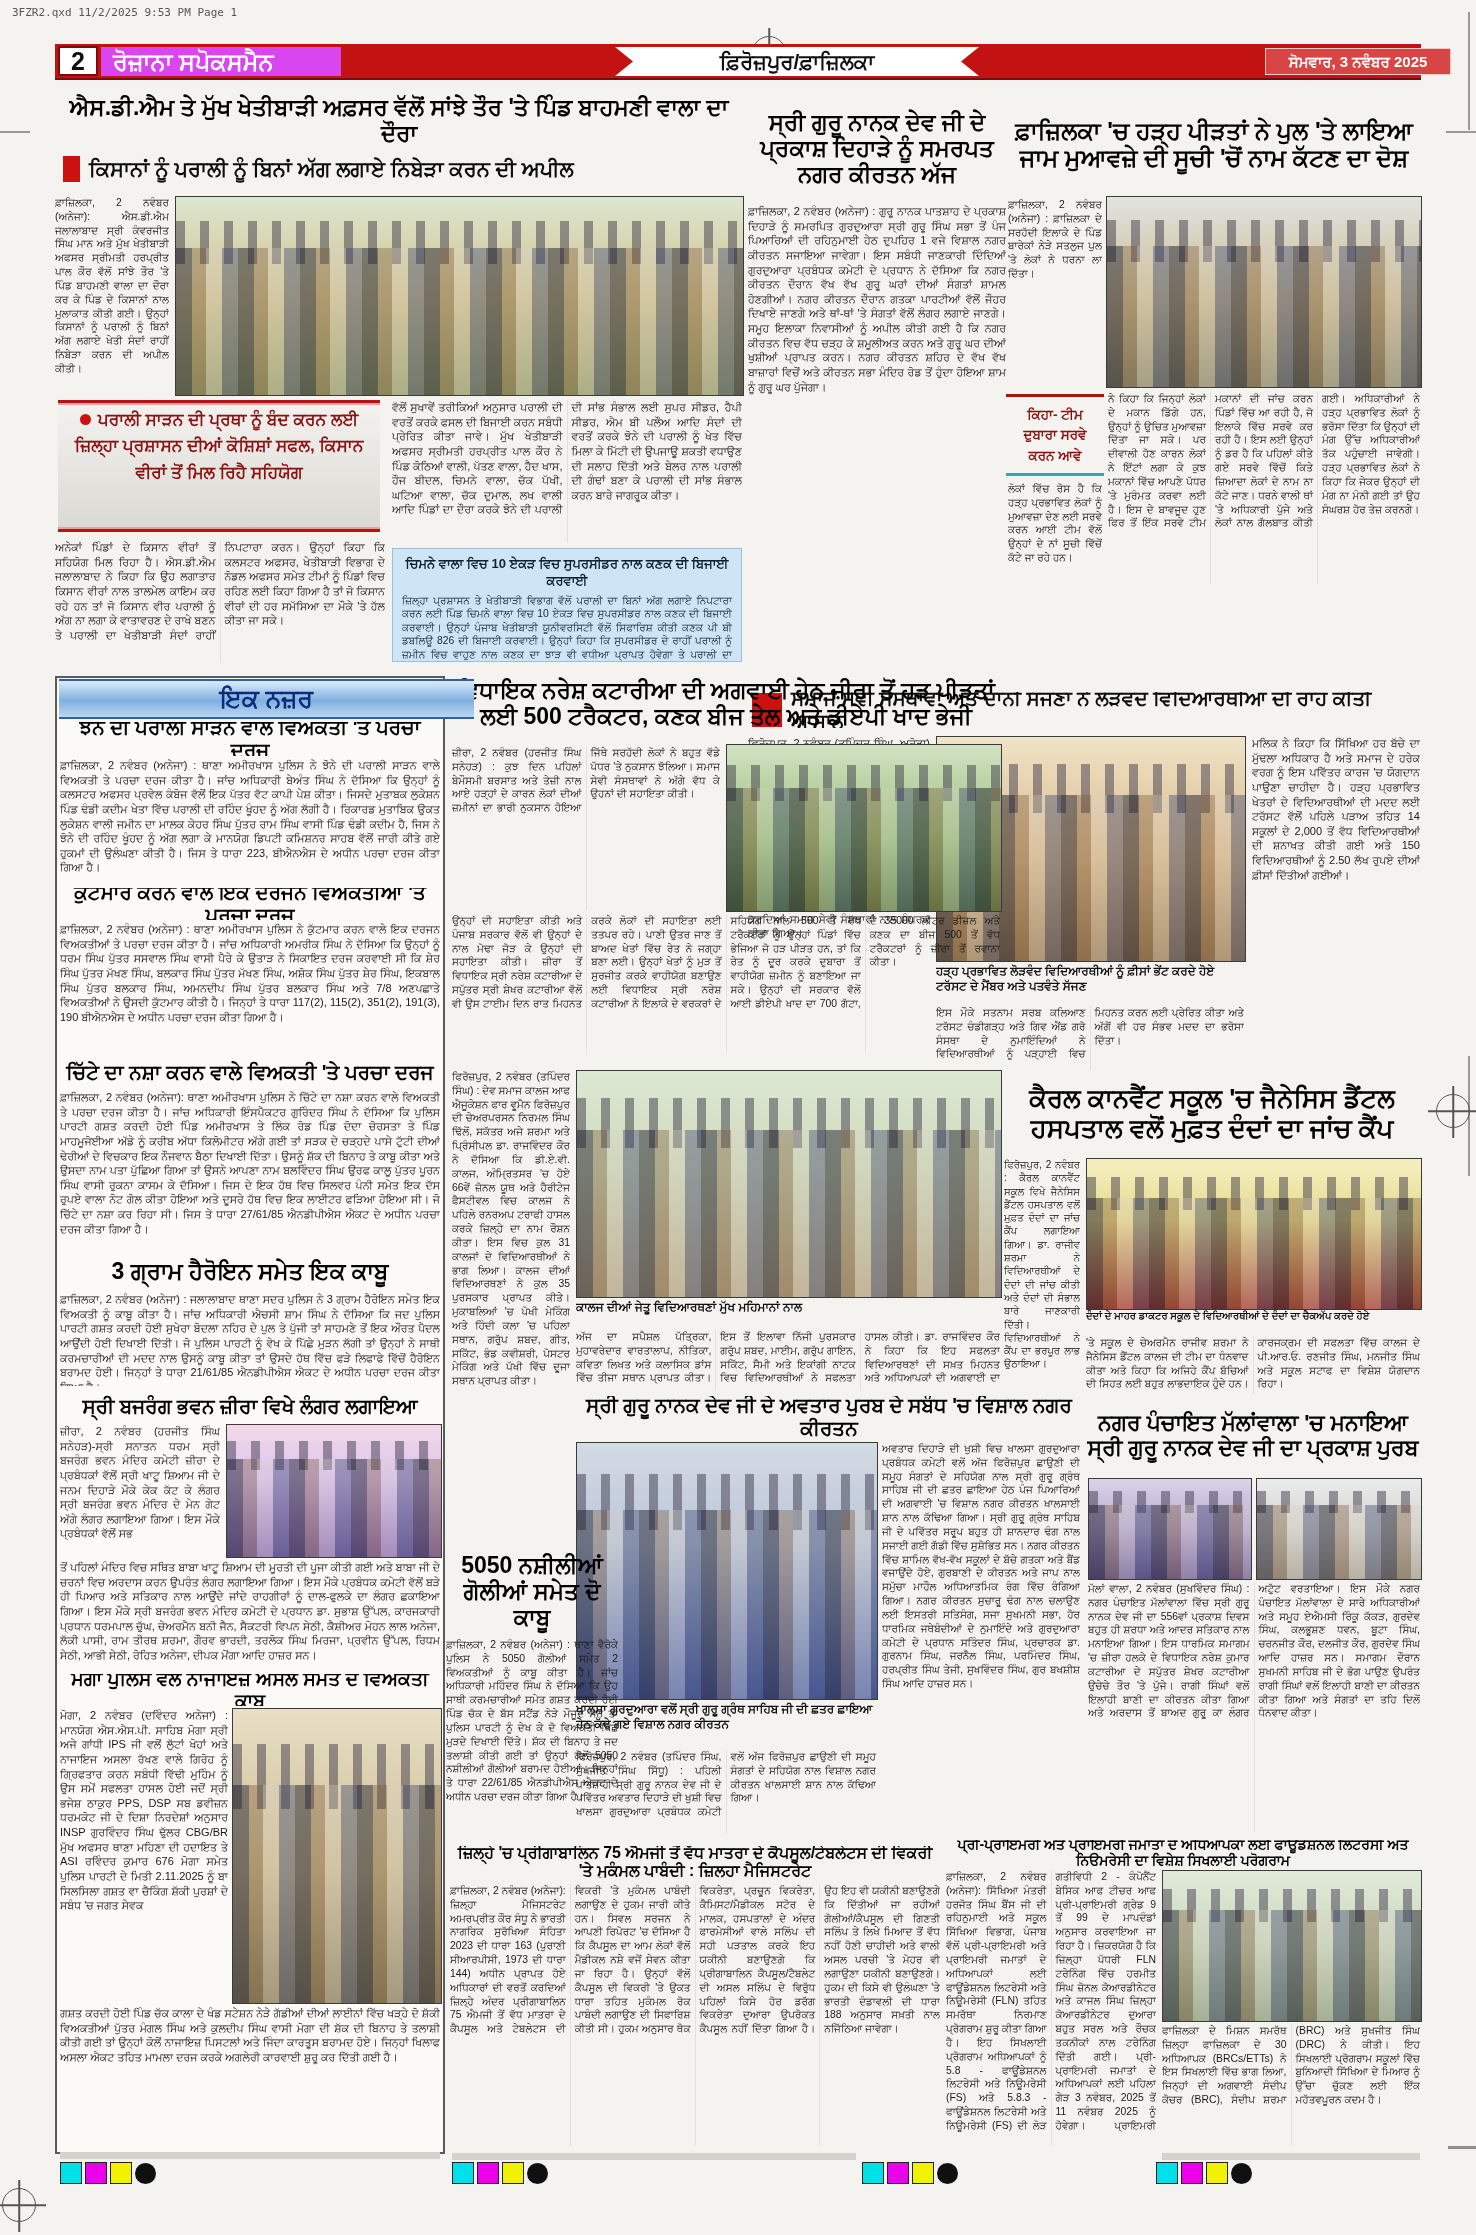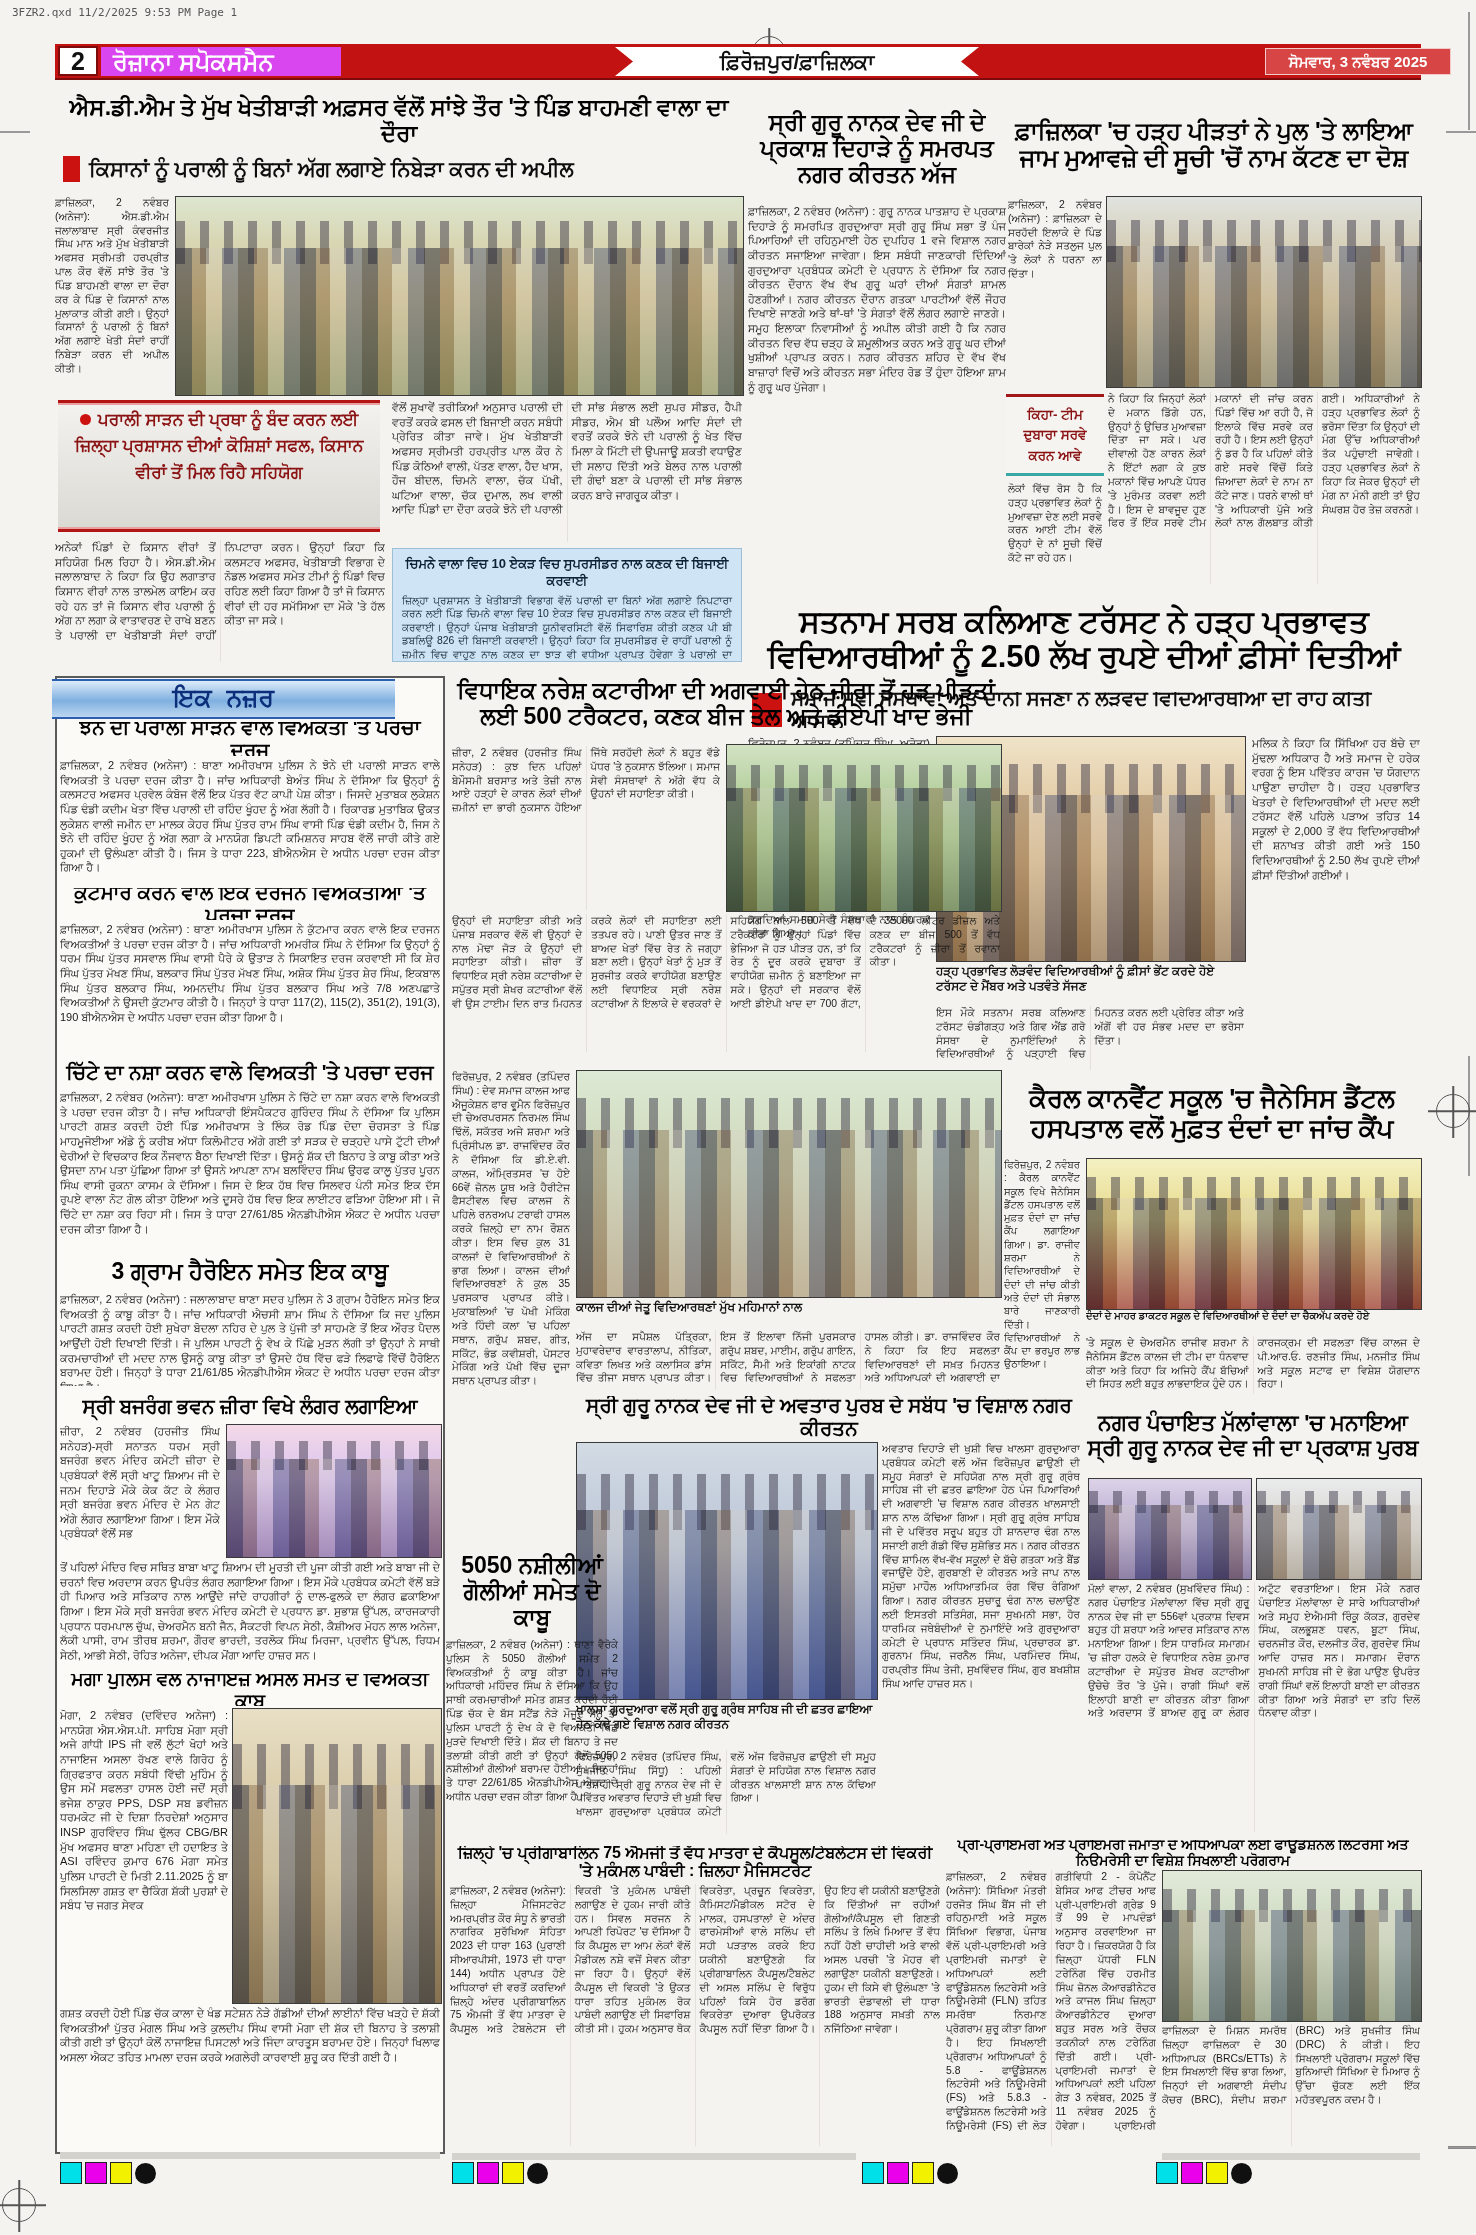--- a/index.html
+++ b/index.html
@@ -101,21 +101,20 @@
   <div class="abs hl" style="left:748px;top:98px;width:258px;height:100px;font-size:23px;">ਸ੍ਰੀ ਗੁਰੂ ਨਾਨਕ ਦੇਵ ਜੀ ਦੇ ਪ੍ਰਕਾਸ਼ ਦਿਹਾੜੇ ਨੂੰ ਸਮਰਪਤ ਨਗਰ ਕੀਰਤਨ ਅੱਜ</div>
   <div class="abs body-txt" style="left:748px;top:204px;width:258px;height:458px;">ਫ਼ਾਜ਼ਿਲਕਾ, 2 ਨਵੰਬਰ (ਅਨੇਜਾ) : ਗੁਰੂ ਨਾਨਕ ਪਾਤਸ਼ਾਹ ਦੇ ਪ੍ਰਕਾਸ਼ ਦਿਹਾੜੇ ਨੂੰ ਸਮਰਪਿਤ ਗੁਰਦੁਆਰਾ ਸ੍ਰੀ ਗੁਰੂ ਸਿੰਘ ਸਭਾ ਤੋਂ ਪੰਜ ਪਿਆਰਿਆਂ ਦੀ ਰਹਿਨੁਮਾਈ ਹੇਠ ਦੁਪਹਿਰ 1 ਵਜੇ ਵਿਸ਼ਾਲ ਨਗਰ ਕੀਰਤਨ ਸਜਾਇਆ ਜਾਵੇਗਾ। ਇਸ ਸਬੰਧੀ ਜਾਣਕਾਰੀ ਦਿੰਦਿਆਂ ਗੁਰਦੁਆਰਾ ਪ੍ਰਬੰਧਕ ਕਮੇਟੀ ਦੇ ਪ੍ਰਧਾਨ ਨੇ ਦੱਸਿਆ ਕਿ ਨਗਰ ਕੀਰਤਨ ਦੌਰਾਨ ਵੱਖ ਵੱਖ ਗੁਰੂ ਘਰਾਂ ਦੀਆਂ ਸੰਗਤਾਂ ਸ਼ਾਮਲ ਹੋਣਗੀਆਂ। ਨਗਰ ਕੀਰਤਨ ਦੌਰਾਨ ਗਤਕਾ ਪਾਰਟੀਆਂ ਵੱਲੋਂ ਜੌਹਰ ਦਿਖਾਏ ਜਾਣਗੇ ਅਤੇ ਥਾਂ-ਥਾਂ 'ਤੇ ਸੰਗਤਾਂ ਵੱਲੋਂ ਲੰਗਰ ਲਗਾਏ ਜਾਣਗੇ। ਸਮੂਹ ਇਲਾਕਾ ਨਿਵਾਸੀਆਂ ਨੂੰ ਅਪੀਲ ਕੀਤੀ ਗਈ ਹੈ ਕਿ ਨਗਰ ਕੀਰਤਨ ਵਿਚ ਵੱਧ ਚੜ੍ਹ ਕੇ ਸ਼ਮੂਲੀਅਤ ਕਰਨ ਅਤੇ ਗੁਰੂ ਘਰ ਦੀਆਂ ਖੁਸ਼ੀਆਂ ਪ੍ਰਾਪਤ ਕਰਨ। ਨਗਰ ਕੀਰਤਨ ਸ਼ਹਿਰ ਦੇ ਵੱਖ ਵੱਖ ਬਾਜ਼ਾਰਾਂ ਵਿਚੋਂ ਅਤੇ ਕੀਰਤਨ ਸਭਾ ਮੰਦਿਰ ਰੋਡ ਤੋਂ ਹੁੰਦਾ ਹੋਇਆ ਸ਼ਾਮ ਨੂੰ ਗੁਰੂ ਘਰ ਪੁੱਜੇਗਾ।</div>
 
   <div class="abs hl" style="left:1008px;top:96px;width:412px;height:96px;font-size:24px;">ਫ਼ਾਜ਼ਿਲਕਾ 'ਚ ਹੜ੍ਹ ਪੀੜਤਾਂ ਨੇ ਪੁਲ 'ਤੇ ਲਾਇਆ ਜਾਮ ਮੁਆਵਜ਼ੇ ਦੀ ਸੂਚੀ 'ਚੋਂ ਨਾਮ ਕੱਟਣ ਦਾ ਦੋਸ਼</div>
   <div class="abs body-txt small" style="left:1008px;top:198px;width:94px;height:188px;">ਫ਼ਾਜ਼ਿਲਕਾ, 2 ਨਵੰਬਰ (ਅਨੇਜਾ) : ਫ਼ਾਜ਼ਿਲਕਾ ਦੇ ਸਰਹੱਦੀ ਇਲਾਕੇ ਦੇ ਪਿੰਡ ਬਾਰੇਕਾਂ ਨੇੜੇ ਸਤਲੁਜ ਪੁਲ 'ਤੇ ਲੋਕਾਂ ਨੇ ਧਰਨਾ ਲਾ ਦਿੱਤਾ।</div>
   <div class="photo ph-bridge" style="left:1106px;top:196px;width:314px;height:190px;"></div>
   <div class="abs kiha" style="left:1006px;top:394px;width:98px;height:82px;">ਕਿਹਾ- ਟੀਮ ਦੁਬਾਰਾ ਸਰਵੇ ਕਰਨ ਆਵੇ</div>
   <div class="abs body-txt small" style="left:1008px;top:482px;width:94px;height:102px;">ਲੋਕਾਂ ਵਿੱਚ ਰੋਸ ਹੈ ਕਿ ਹੜ੍ਹ ਪ੍ਰਭਾਵਿਤ ਲੋਕਾਂ ਨੂੰ ਮੁਆਵਜ਼ਾ ਦੇਣ ਲਈ ਸਰਵੇ ਕਰਨ ਆਈ ਟੀਮ ਵੱਲੋਂ ਉਨ੍ਹਾਂ ਦੇ ਨਾਂ ਸੂਚੀ ਵਿੱਚੋਂ ਕੱਟੇ ਜਾ ਰਹੇ ਹਨ।</div>
   <div class="abs body-txt small cols3" style="left:1108px;top:392px;width:312px;height:192px;">ਨੇ ਕਿਹਾ ਕਿ ਜਿਨ੍ਹਾਂ ਲੋਕਾਂ ਦੇ ਮਕਾਨ ਡਿੱਗੇ ਹਨ, ਉਨ੍ਹਾਂ ਨੂੰ ਉਚਿਤ ਮੁਆਵਜ਼ਾ ਦਿੱਤਾ ਜਾ ਸਕੇ। ਪਰ ਦੀਵਾਲੀ ਹੋਣ ਕਾਰਨ ਲੋਕਾਂ ਨੇ ਇੱਟਾਂ ਲਗਾ ਕੇ ਕੁਝ ਮਕਾਨਾਂ ਵਿੱਚ ਆਪਣੇ ਪੱਧਰ 'ਤੇ ਮੁਰੰਮਤ ਕਰਵਾ ਲਈ ਹੈ। ਇਸ ਦੇ ਬਾਵਜੂਦ ਹੁਣ ਫਿਰ ਤੋਂ ਇੱਕ ਸਰਵੇ ਟੀਮ ਮਕਾਨਾਂ ਦੀ ਜਾਂਚ ਕਰਨ ਪਿੰਡਾਂ ਵਿੱਚ ਆ ਰਹੀ ਹੈ, ਜੋ ਇਲਾਕੇ ਵਿੱਚ ਸਰਵੇ ਕਰ ਰਹੀ ਹੈ। ਇਸ ਲਈ ਉਨ੍ਹਾਂ ਨੂੰ ਡਰ ਹੈ ਕਿ ਪਹਿਲਾਂ ਕੀਤੇ ਗਏ ਸਰਵੇ ਵਿੱਚੋਂ ਕਿਤੇ ਜ਼ਿਆਦਾ ਲੋਕਾਂ ਦੇ ਨਾਮ ਨਾ ਕੱਟੇ ਜਾਣ। ਧਰਨੇ ਵਾਲੀ ਥਾਂ 'ਤੇ ਅਧਿਕਾਰੀ ਪੁੱਜੇ ਅਤੇ ਲੋਕਾਂ ਨਾਲ ਗੱਲਬਾਤ ਕੀਤੀ ਗਈ। ਅਧਿਕਾਰੀਆਂ ਨੇ ਹੜ੍ਹ ਪ੍ਰਭਾਵਿਤ ਲੋਕਾਂ ਨੂੰ ਭਰੋਸਾ ਦਿੱਤਾ ਕਿ ਉਨ੍ਹਾਂ ਦੀ ਮੰਗ ਉੱਚ ਅਧਿਕਾਰੀਆਂ ਤੱਕ ਪਹੁੰਚਾਈ ਜਾਵੇਗੀ। ਹੜ੍ਹ ਪ੍ਰਭਾਵਿਤ ਲੋਕਾਂ ਨੇ ਕਿਹਾ ਕਿ ਜੇਕਰ ਉਨ੍ਹਾਂ ਦੀ ਮੰਗ ਨਾ ਮੰਨੀ ਗਈ ਤਾਂ ਉਹ ਸੰਘਰਸ਼ ਹੋਰ ਤੇਜ਼ ਕਰਨਗੇ।</div>
 
-  <div class="abs hl" style="left:748px;top:590px;width:672px;height:98px;font-size:31px;">ਸਤਨਾਮ ਸਰਬ ਕਲਿਆਣ ਟਰੱਸਟ ਨੇ ਹੜ੍ਹ ਪ੍ਰਭਾਵਤ ਵਿਦਿਆਰਥੀਆਂ ਨੂੰ 2.50 ਲੱਖ ਰੁਪਏ ਦੀਆਂ ਫ਼ੀਸਾਂ ਦਿਤੀਆਂ</div>
   <div class="abs sub" style="left:752px;top:692px;width:666px;height:36px;font-size:20px;">
     <span class="redblock" style="width:30px;height:34px;"></span>
     <span>ਸਮਾਜ ਸੇਵੀ ਸੰਸਥਾਵਾਂ ਅਤੇ ਦਾਨੀ ਸੱਜਣਾਂ ਨੇ ਲੋੜਵੰਦ ਵਿਦਿਆਰਥੀਆਂ ਦੀ ਰਾਹ ਕੀਤੀ ਆਸਾਨ</span>
   </div>
   <div class="abs body-txt" style="left:748px;top:736px;width:182px;height:336px;">ਫਿਰੋਜ਼ਪੁਰ, 2 ਨਵੰਬਰ (ਤਪਿੰਦਰ ਸਿੰਘ, ਅਰੋੜਾ) : ਫਿਰੋਜ਼ਪੁਰ ਦੇ ਸਰਹੱਦੀ ਖੇਤਰ 'ਚ ਆਏ ਭਿਆਨਕ ਹੜ੍ਹਾਂ ਨੇ ਜਿੱਥੇ ਲੋਕਾਂ ਦੇ ਜਾਨ-ਮਾਲ ਦਾ ਵੱਡਾ ਨੁਕਸਾਨ ਕੀਤਾ ਹੈ, ਉੱਥੇ ਬੱਚਿਆਂ ਦੀ ਪੜ੍ਹਾਈ ਵੀ ਬੁਰੀ ਤਰ੍ਹਾਂ ਪ੍ਰਭਾਵਿਤ ਹੋਈ ਹੈ। ਕਈ ਪਰਿਵਾਰ ਬੇਰੁਜ਼ਗਾਰ ਅਤੇ ਬੇਘਰ ਹੋ ਜਾਣ ਕਾਰਨ ਆਪਣੇ ਬੱਚਿਆਂ ਦੀ ਸਕੂਲੀ ਫੀਸ ਭਰਨ 'ਚ ਅਸਮਰੱਥ ਸਨ। ਵਿਦਿਆਰਥੀਆਂ ਦੇ ਪਰਿਵਾਰਾਂ ਦੀ ਆਰਥਿਕ ਸਥਿਤੀ ਨੂੰ ਦੇਖਦਿਆਂ ਸਤਿੰਦਰ ਸਿੰਘ ਉੱਪ ਜ਼ਿਲ੍ਹਾ ਸਿੱਖਿਆ ਅਫਸਰ ਸੈਕੰਡਰੀ ਫਿਰੋਜ਼ਪੁਰ ਦੀ ਪ੍ਰੇਰਨਾ ਨਾਲ ਵਨ ਅਡਾਪਟ ਵਨ ਮੁਹਿੰਮ ਤਹਿਤ ਸਹਿਯੋਗ ਕਰਦਿਆਂ ਸਮਾਜ ਸੇਵੀ ਸੰਸਥਾਵਾਂ ਨਾਲ ਸੰਪਰਕ ਕੀਤਾ ਗਿਆ।</div>
   <div class="photo ph-indoor" style="left:936px;top:736px;width:308px;height:224px;"></div>
   <div class="abs caption" style="left:936px;top:964px;width:308px;height:38px;">ਹੜ੍ਹ ਪ੍ਰਭਾਵਿਤ ਲੋੜਵੰਦ ਵਿਦਿਆਰਥੀਆਂ ਨੂੰ ਫ਼ੀਸਾਂ ਭੇਂਟ ਕਰਦੇ ਹੋਏ ਟਰੱਸਟ ਦੇ ਮੈਂਬਰ ਅਤੇ ਪਤਵੰਤੇ ਸੱਜਣ</div>
   <div class="abs body-txt" style="left:1252px;top:736px;width:168px;height:336px;">ਮਲਿਕ ਨੇ ਕਿਹਾ ਕਿ ਸਿੱਖਿਆ ਹਰ ਬੱਚੇ ਦਾ ਮੁੱਢਲਾ ਅਧਿਕਾਰ ਹੈ ਅਤੇ ਸਮਾਜ ਦੇ ਹਰੇਕ ਵਰਗ ਨੂੰ ਇਸ ਪਵਿੱਤਰ ਕਾਰਜ 'ਚ ਯੋਗਦਾਨ ਪਾਉਣਾ ਚਾਹੀਦਾ ਹੈ। ਹੜ੍ਹ ਪ੍ਰਭਾਵਿਤ ਖੇਤਰਾਂ ਦੇ ਵਿਦਿਆਰਥੀਆਂ ਦੀ ਮਦਦ ਲਈ ਟਰੱਸਟ ਵੱਲੋਂ ਪਹਿਲੇ ਪੜਾਅ ਤਹਿਤ 14 ਸਕੂਲਾਂ ਦੇ 2,000 ਤੋਂ ਵੱਧ ਵਿਦਿਆਰਥੀਆਂ ਦੀ ਸ਼ਨਾਖਤ ਕੀਤੀ ਗਈ ਅਤੇ 150 ਵਿਦਿਆਰਥੀਆਂ ਨੂੰ 2.50 ਲੱਖ ਰੁਪਏ ਦੀਆਂ ਫ਼ੀਸਾਂ ਦਿੱਤੀਆਂ ਗਈਆਂ।</div>
   <div class="abs body-txt small cols2" style="left:936px;top:1006px;width:308px;height:64px;">ਇਸ ਮੌਕੇ ਸਤਨਾਮ ਸਰਬ ਕਲਿਆਣ ਟਰੱਸਟ ਚੰਡੀਗੜ੍ਹ ਅਤੇ ਗਿਵ ਐਂਡ ਗਰੋ ਸੰਸਥਾ ਦੇ ਨੁਮਾਇੰਦਿਆਂ ਨੇ ਵਿਦਿਆਰਥੀਆਂ ਨੂੰ ਪੜ੍ਹਾਈ ਵਿਚ ਮਿਹਨਤ ਕਰਨ ਲਈ ਪ੍ਰੇਰਿਤ ਕੀਤਾ ਅਤੇ ਅੱਗੋਂ ਵੀ ਹਰ ਸੰਭਵ ਮਦਦ ਦਾ ਭਰੋਸਾ ਦਿੱਤਾ।</div>
 
@@ -151,21 +150,21 @@
 
   <div class="abs hl" style="left:450px;top:1846px;width:490px;height:32px;font-size:16px;">ਜ਼ਿਲ੍ਹੇ 'ਚ ਪ੍ਰੀਗਾਬਾਲਿਨ 75 ਐਮਜੀ ਤੋਂ ਵੱਧ ਮਾਤਰਾ ਦੇ ਕੈਪਸੂਲ/ਟੇਬਲੇਟਸ ਦੀ ਵਿਕਰੀ 'ਤੇ ਮੁਕੰਮਲ ਪਾਬੰਦੀ : ਜ਼ਿਲ੍ਹਾ ਮੈਜਿਸਟਰੇਟ</div>
   <div class="abs body-txt small cols4" style="left:450px;top:1884px;width:490px;height:262px;">ਫ਼ਾਜ਼ਿਲਕਾ, 2 ਨਵੰਬਰ (ਅਨੇਜਾ): ਜ਼ਿਲ੍ਹਾ ਮੈਜਿਸਟਰੇਟ ਅਮਰਪ੍ਰੀਤ ਕੌਰ ਸੰਧੂ ਨੇ ਭਾਰਤੀ ਨਾਗਰਿਕ ਸੁਰੱਖਿਆ ਸੰਹਿਤਾ 2023 ਦੀ ਧਾਰਾ 163 (ਪੁਰਾਣੀ ਸੀਆਰਪੀਸੀ, 1973 ਦੀ ਧਾਰਾ 144) ਅਧੀਨ ਪ੍ਰਾਪਤ ਹੋਏ ਅਧਿਕਾਰਾਂ ਦੀ ਵਰਤੋਂ ਕਰਦਿਆਂ ਜ਼ਿਲ੍ਹੇ ਅੰਦਰ ਪ੍ਰੀਗਾਬਾਲਿਨ 75 ਐਮਜੀ ਤੋਂ ਵੱਧ ਮਾਤਰਾ ਦੇ ਕੈਪਸੂਲ ਅਤੇ ਟੇਬਲੇਟਸ ਦੀ ਵਿਕਰੀ 'ਤੇ ਮੁਕੰਮਲ ਪਾਬੰਦੀ ਲਗਾਉਣ ਦੇ ਹੁਕਮ ਜਾਰੀ ਕੀਤੇ ਹਨ। ਸਿਵਲ ਸਰਜਨ ਨੇ ਆਪਣੀ ਰਿਪੋਰਟ 'ਚ ਦੱਸਿਆ ਹੈ ਕਿ ਕੈਪਸੂਲ ਦਾ ਆਮ ਲੋਕਾਂ ਵੱਲੋਂ ਮੈਡੀਕਲ ਨਸ਼ੇ ਵਜੋਂ ਸੇਵਨ ਕੀਤਾ ਜਾ ਰਿਹਾ ਹੈ। ਉਨ੍ਹਾਂ ਵੱਲੋਂ ਕੈਪਸੂਲ ਦੀ ਵਿਕਰੀ 'ਤੇ ਉਕਤ ਧਾਰਾ ਤਹਿਤ ਮੁਕੰਮਲ ਰੋਕ ਪਾਬੰਦੀ ਲਗਾਉਣ ਦੀ ਸਿਫਾਰਿਸ਼ ਕੀਤੀ ਸੀ। ਹੁਕਮ ਅਨੁਸਾਰ ਥੋਕ ਵਿਕਰੇਤਾ, ਪ੍ਰਚੂਨ ਵਿਕਰੇਤਾ, ਕੈਮਿਸਟ/ਮੈਡੀਕਲ ਸਟੋਰ ਦੇ ਮਾਲਕ, ਹਸਪਤਾਲਾਂ ਦੇ ਅੰਦਰ ਫਾਰਮੇਸੀਆਂ ਵਾਲੇ ਸਲਿੱਪ ਦੀ ਸਹੀ ਪੜਤਾਲ ਕਰਕੇ ਇਹ ਯਕੀਨੀ ਬਣਾਉਣਗੇ ਕਿ ਪ੍ਰੀਗਾਬਾਲਿਨ ਕੈਪਸੂਲ/ਟੈਬਲੇਟ ਦੀ ਅਸਲ ਸਲਿੱਪ ਦੇ ਵਿਰੁੱਧ ਪਹਿਲਾਂ ਕਿਸੇ ਹੋਰ ਡਰੱਗ ਵਿਕਰੇਤਾ ਦੁਆਰਾ ਉਪਰੋਕਤ ਕੈਪਸੂਲ ਨਹੀਂ ਦਿੱਤਾ ਗਿਆ ਹੈ। ਉਹ ਇਹ ਵੀ ਯਕੀਨੀ ਬਣਾਉਣਗੇ ਕਿ ਦਿੱਤੀਆਂ ਜਾ ਰਹੀਆਂ ਗੋਲੀਆਂ/ਕੈਪਸੂਲ ਦੀ ਗਿਣਤੀ ਸਲਿੱਪ ਤੇ ਲਿਖੇ ਮਿਆਦ ਤੋਂ ਵੱਧ ਨਹੀਂ ਹੋਣੀ ਚਾਹੀਦੀ ਅਤੇ ਵਾਲੀ ਅਸਲ ਪਰਚੀ 'ਤੇ ਮੋਹਰ ਵੀ ਲਗਾਉਣਾ ਯਕੀਨੀ ਬਣਾਉਣਗੇ। ਹੁਕਮ ਦੀ ਕਿਸੇ ਵੀ ਉਲੰਘਣਾ 'ਤੇ ਭਾਰਤੀ ਦੰਡਾਵਲੀ ਦੀ ਧਾਰਾ 188 ਅਨੁਸਾਰ ਸਖ਼ਤੀ ਨਾਲ ਨਜਿੱਠਿਆ ਜਾਵੇਗਾ।</div>
 
   <div class="abs hl" style="left:946px;top:1840px;width:474px;height:26px;font-size:14px;">ਪ੍ਰੀ-ਪ੍ਰਾਇਮਰੀ ਅਤੇ ਪ੍ਰਾਇਮਰੀ ਜਮਾਤਾਂ ਦੇ ਅਧਿਆਪਕਾਂ ਲਈ ਫਾਊਂਡੇਸ਼ਨਲ ਲਿਟਰੇਸੀ ਅਤੇ ਨਿਊਮਰੇਸੀ ਦਾ ਵਿਸ਼ੇਸ਼ ਸਿਖਲਾਈ ਪ੍ਰੋਗਰਾਮ</div>
   <div class="abs body-txt small cols2" style="left:946px;top:1870px;width:210px;height:276px;">ਫ਼ਾਜ਼ਿਲਕਾ, 2 ਨਵੰਬਰ (ਅਨੇਜਾ): ਸਿੱਖਿਆ ਮੰਤਰੀ ਹਰਜੋਤ ਸਿੰਘ ਬੈਂਸ ਜੀ ਦੀ ਰਹਿਨੁਮਾਈ ਅਤੇ ਸਕੂਲ ਸਿੱਖਿਆ ਵਿਭਾਗ, ਪੰਜਾਬ ਵੱਲੋਂ ਪ੍ਰੀ-ਪ੍ਰਾਇਮਰੀ ਅਤੇ ਪ੍ਰਾਇਮਰੀ ਜਮਾਤਾਂ ਦੇ ਅਧਿਆਪਕਾਂ ਲਈ ਫਾਊਂਡੇਸ਼ਨਲ ਲਿਟਰੇਸੀ ਅਤੇ ਨਿਊਮਰੇਸੀ (FLN) ਤਹਿਤ ਸਮਰੱਥਾ ਨਿਰਮਾਣ ਪ੍ਰੋਗਰਾਮ ਸ਼ੁਰੂ ਕੀਤਾ ਗਿਆ ਹੈ। ਇਹ ਸਿਖਲਾਈ ਪ੍ਰੋਗਰਾਮ ਅਧਿਆਪਕਾਂ ਨੂੰ 5.8 - ਫਾਊਂਡੇਸ਼ਨਲ ਲਿਟਰੇਸੀ ਅਤੇ ਨਿਊਮਰੇਸੀ (FS) ਅਤੇ 5.8.3 - ਫਾਊਂਡੇਸ਼ਨਲ ਲਿਟਰੇਸੀ ਅਤੇ ਨਿਊਮਰੇਸੀ (FS) ਦੀ ਲੋੜ ਗਤੀਵਿਧੀ 2 - ਕੰਪੋਨੈਂਟ ਬੇਸਿਕ ਆਫ ਟੀਚਰ ਆਫ ਪ੍ਰੀ-ਪ੍ਰਾਇਮਰੀ ਗ੍ਰੇਡ 9 ਤੋਂ 99 ਦੇ ਮਾਪਦੰਡਾਂ ਅਨੁਸਾਰ ਕਰਵਾਇਆ ਜਾ ਰਿਹਾ ਹੈ। ਜ਼ਿਕਰਯੋਗ ਹੈ ਕਿ ਜ਼ਿਲ੍ਹਾ ਪੱਧਰੀ FLN ਟਰੇਨਿੰਗ ਵਿੱਚ ਹਰਮੀਤ ਸਿੰਘ ਜ਼ੋਨਲ ਕੋਆਰਡੀਨੇਟਰ ਅਤੇ ਕਾਜਲ ਸਿੰਘ ਜ਼ਿਲ੍ਹਾ ਕੋਆਰਡੀਨੇਟਰ ਦੁਆਰਾ ਬਹੁਤ ਸਰਲ ਅਤੇ ਰੌਚਕ ਤਕਨੀਕਾਂ ਨਾਲ ਟਰੇਨਿੰਗ ਦਿੱਤੀ ਗਈ। ਪ੍ਰੀ-ਪ੍ਰਾਇਮਰੀ ਜਮਾਤਾਂ ਦੇ ਅਧਿਆਪਕਾਂ ਲਈ ਪਹਿਲਾ ਗੇੜ 3 ਨਵੰਬਰ, 2025 ਤੋਂ 11 ਨਵੰਬਰ 2025 ਨੂੰ ਹੋਵੇਗਾ। ਪ੍ਰਾਇਮਰੀ ਜਮਾਤਾਂ ਦੇ ਅਧਿਆਪਕਾਂ ਲਈ ਪਹਿਲਾ ਗੇੜ 3 ਤੋਂ 11 ਨਵੰਬਰ 2025 ਤੱਕ ਚੱਲੇਗਾ, ਜਿਸ ਵਿੱਚ 3-3 ਦਿਨ ਦੇ ਦੋ ਬੈਚ ਹੋਣਗੇ। ਇਹ ਸਿਖਲਾਈ ਜ਼ਿਲ੍ਹਾ ਫਾਜ਼ਿਲਕਾ ਦੇ ਸਾਰੇ ਬਲਾਕਾਂ 'ਚ ਆਯੋਜਨ ਕੀਤੀ ਜਾਵੇਗੀ।</div>
   <div class="photo ph-hall" style="left:1162px;top:1870px;width:258px;height:150px;"></div>
   <div class="abs body-txt small cols2" style="left:1162px;top:2024px;width:258px;height:122px;">ਫਾਜ਼ਿਲਕਾ ਦੇ ਮਿਸ਼ਨ ਸਮਰੱਥ ਜ਼ਿਲ੍ਹਾ ਫਾਜ਼ਿਲਕਾ ਦੇ 30 ਅਧਿਆਪਕ (BRCs/ETTs) ਨੇ ਇਸ ਸਿਖਲਾਈ ਵਿੱਚ ਭਾਗ ਲਿਆ, ਜਿਨ੍ਹਾਂ ਦੀ ਅਗਵਾਈ ਸੰਦੀਪ ਕੋਚਰ (BRC), ਸੰਦੀਪ ਸ਼ਰਮਾ (BRC) ਅਤੇ ਸੁਖਜੀਤ ਸਿੰਘ (DRC) ਨੇ ਕੀਤੀ। ਇਹ ਸਿਖਲਾਈ ਪ੍ਰੋਗਰਾਮ ਸਕੂਲਾਂ ਵਿੱਚ ਬੁਨਿਆਦੀ ਸਿੱਖਿਆ ਦੇ ਮਿਆਰ ਨੂੰ ਉੱਚਾ ਚੁੱਕਣ ਲਈ ਇੱਕ ਮਹੱਤਵਪੂਰਨ ਕਦਮ ਹੈ।</div>
 
   <div class="abs iknazar-box" style="left:55px;top:676px;width:390px;height:1478px;"></div>
-  <div class="abs iknazar-head" style="left:52px;top:679px;width:343px;height:40px;font-family:Liberation Mono, monospace;">ਇਕ ਨਜ਼ਰ</div>
+  <div class="abs iknazar-head" style="left:59px;top:679px;width:415px;height:40px;">ਇਕ ਨਜ਼ਰ</div>
   <div class="abs hl" style="left:60px;top:722px;width:380px;height:34px;font-size:20px;">ਝੋਨੇ ਦੀ ਪਰਾਲੀ ਸਾੜਨ ਵਾਲੇ ਵਿਅਕਤੀ 'ਤੇ ਪਰਚਾ ਦਰਜ</div>
   <div class="abs body-txt" style="left:60px;top:758px;width:380px;height:128px;">ਫ਼ਾਜ਼ਿਲਕਾ, 2 ਨਵੰਬਰ (ਅਨੇਜਾ) : ਥਾਣਾ ਅਮੀਰਖਾਸ ਪੁਲਿਸ ਨੇ ਝੋਨੇ ਦੀ ਪਰਾਲੀ ਸਾੜਨ ਵਾਲੇ ਵਿਅਕਤੀ ਤੇ ਪਰਚਾ ਦਰਜ ਕੀਤਾ ਹੈ। ਜਾਂਚ ਅਧਿਕਾਰੀ ਬੇਅੰਤ ਸਿੰਘ ਨੇ ਦੱਸਿਆ ਕਿ ਉਨ੍ਹਾਂ ਨੂੰ ਕਲਸਟਰ ਅਫਸਰ ਪ੍ਰਵੇਲ ਕੰਬੋਜ ਵੱਲੋਂ ਇਕ ਪੱਤਰ ਵੱਟ ਕਾਪੀ ਪੇਸ਼ ਕੀਤਾ। ਜਿਸਦੇ ਮੁਤਾਬਕ ਲੁਕੇਸ਼ਨ ਪਿੰਡ ਢੰਡੀ ਕਦੀਮ ਖੇਤਾ ਵਿੱਚ ਪਰਾਲੀ ਦੀ ਰਹਿੰਦ ਖੂੰਹਦ ਨੂੰ ਅੱਗ ਲੱਗੀ ਹੈ। ਰਿਕਾਰਡ ਮੁਤਾਬਿਕ ਉਕਤ ਲੁਕੇਸ਼ਨ ਵਾਲੀ ਜਮੀਨ ਦਾ ਮਾਲਕ ਕੇਹਰ ਸਿੰਘ ਪੁੱਤਰ ਰਾਮ ਸਿੰਘ ਵਾਸੀ ਪਿੰਡ ਢੰਡੀ ਕਦੀਮ ਹੈ, ਜਿਸ ਨੇ ਝੋਨੇ ਦੀ ਰਹਿੰਦ ਖੂੰਹਦ ਨੂੰ ਅੱਗ ਲਗਾ ਕੇ ਮਾਨਯੋਗ ਡਿਪਟੀ ਕਮਿਸ਼ਨਰ ਸਾਹਬ ਵੱਲੋਂ ਜਾਰੀ ਕੀਤੇ ਗਏ ਹੁਕਮਾਂ ਦੀ ਉਲੰਘਣਾ ਕੀਤੀ ਹੈ। ਜਿਸ ਤੇ ਧਾਰਾ 223, ਬੀਐਨਐਸ ਦੇ ਅਧੀਨ ਪਰਚਾ ਦਰਜ ਕੀਤਾ ਗਿਆ ਹੈ।</div>
   <div class="abs hl" style="left:60px;top:888px;width:380px;height:32px;font-size:20px;">ਕੁੱਟਮਾਰ ਕਰਨ ਵਾਲੇ ਇਕ ਦਰਜਨ ਵਿਅਕਤੀਆਂ 'ਤੇ ਪਰਚਾ ਦਰਜ</div>
   <div class="abs body-txt" style="left:60px;top:922px;width:380px;height:132px;">ਫ਼ਾਜ਼ਿਲਕਾ, 2 ਨਵੰਬਰ (ਅਨੇਜਾ) : ਥਾਣਾ ਅਮੀਰਖਾਸ ਪੁਲਿਸ ਨੇ ਕੁੱਟਮਾਰ ਕਰਨ ਵਾਲੇ ਇਕ ਦਰਜਨ ਵਿਅਕਤੀਆਂ ਤੇ ਪਰਚਾ ਦਰਜ ਕੀਤਾ ਹੈ। ਜਾਂਚ ਅਧਿਕਾਰੀ ਅਮਰੀਕ ਸਿੰਘ ਨੇ ਦੱਸਿਆ ਕਿ ਉਨ੍ਹਾਂ ਨੂੰ ਧਰਮ ਸਿੰਘ ਪੁੱਤਰ ਸਸਵਾਲ ਸਿੰਘ ਵਾਸੀ ਪੈਰੇ ਕੇ ਉਤਾੜ ਨੇ ਸਿਕਾਇਤ ਦਰਜ ਕਰਵਾਈ ਸੀ ਕਿ ਸ਼ੇਰ ਸਿੰਘ ਪੁੱਤਰ ਮੱਖਣ ਸਿੰਘ, ਬਲਕਾਰ ਸਿੰਘ ਪੁੱਤਰ ਮੱਖਣ ਸਿੰਘ, ਅਸ਼ੋਕ ਸਿੰਘ ਪੁੱਤਰ ਸ਼ੇਰ ਸਿੰਘ, ਇਕਬਾਲ ਸਿੰਘ ਪੁੱਤਰ ਬਲਕਾਰ ਸਿੰਘ, ਅਮਨਦੀਪ ਸਿੰਘ ਪੁੱਤਰ ਬਲਕਾਰ ਸਿੰਘ ਅਤੇ 7/8 ਅਣਪਛਾਤੇ ਵਿਅਕਤੀਆਂ ਨੇ ਉਸਦੀ ਕੁੱਟਮਾਰ ਕੀਤੀ ਹੈ। ਜਿਨ੍ਹਾਂ ਤੇ ਧਾਰਾ 117(2), 115(2), 351(2), 191(3), 190 ਬੀਐਨਐਸ ਦੇ ਅਧੀਨ ਪਰਚਾ ਦਰਜ ਕੀਤਾ ਗਿਆ ਹੈ।</div>
   <div class="abs hl" style="left:60px;top:1056px;width:380px;height:32px;font-size:20px;">ਚਿੱਟੇ ਦਾ ਨਸ਼ਾ ਕਰਨ ਵਾਲੇ ਵਿਅਕਤੀ 'ਤੇ ਪਰਚਾ ਦਰਜ</div>
   <div class="abs body-txt" style="left:60px;top:1090px;width:380px;height:160px;">ਫ਼ਾਜ਼ਿਲਕਾ, 2 ਨਵੰਬਰ (ਅਨੇਜਾ): ਥਾਣਾ ਅਮੀਰਖਾਸ ਪੁਲਿਸ ਨੇ ਚਿੱਟੇ ਦਾ ਨਸ਼ਾ ਕਰਨ ਵਾਲੇ ਵਿਅਕਤੀ ਤੇ ਪਰਚਾ ਦਰਜ ਕੀਤਾ ਹੈ। ਜਾਂਚ ਅਧਿਕਾਰੀ ਇੰਸਪੈਕਟਰ ਗੁਰਿੰਦਰ ਸਿੰਘ ਨੇ ਦੱਸਿਆ ਕਿ ਪੁਲਿਸ ਪਾਰਟੀ ਗਸ਼ਤ ਕਰਦੀ ਹੋਈ ਪਿੰਡ ਅਮੀਰਖਾਸ ਤੇ ਲਿੰਕ ਰੋਡ ਪਿੰਡ ਦੋਦਾ ਚੋਰਸਤਾ ਤੇ ਪਿੰਡ ਮਾਹਮੂਜੋਈਆ ਅੱਡੇ ਨੂੰ ਕਰੀਬ ਅੱਧਾ ਕਿਲੋਮੀਟਰ ਅੱਗੇ ਗਈ ਤਾਂ ਸੜਕ ਦੇ ਚੜ੍ਹਦੇ ਪਾਸੇ ਟੁੱਟੀ ਦੀਆਂ ਢੇਰੀਆਂ ਦੇ ਵਿਚਕਾਰ ਇਕ ਨੌਜਵਾਨ ਬੈਠਾ ਦਿਖਾਈ ਦਿੱਤਾ। ਉਸਨੂੰ ਸ਼ੱਕ ਦੀ ਬਿਨਾਹ ਤੇ ਕਾਬੂ ਕੀਤਾ ਅਤੇ ਉਸਦਾ ਨਾਮ ਪਤਾ ਪੁੱਛਿਆ ਗਿਆ ਤਾਂ ਉਸਨੇ ਆਪਣਾ ਨਾਮ ਬਲਵਿੰਦਰ ਸਿੰਘ ਉਰਫ ਕਾਲੂ ਪੁੱਤਰ ਪੂਰਨ ਸਿੰਘ ਵਾਸੀ ਰੁਕਨਾ ਕਾਸਮ ਕੇ ਦੱਸਿਆ। ਜਿਸ ਦੇ ਇਕ ਹੱਥ ਵਿਚ ਸਿਲਵਰ ਪੰਨੀ ਸਮੇਤ ਇਕ ਦੱਸ ਰੁਪਏ ਵਾਲਾ ਨੋਟ ਗੋਲ ਕੀਤਾ ਹੋਇਆ ਅਤੇ ਦੂਸਰੇ ਹੱਥ ਵਿਚ ਇਕ ਲਾਈਟਰ ਫੜਿਆ ਹੋਇਆ ਸੀ। ਜੋ ਚਿੱਟੇ ਦਾ ਨਸ਼ਾ ਕਰ ਰਿਹਾ ਸੀ। ਜਿਸ ਤੇ ਧਾਰਾ 27/61/85 ਐਨਡੀਪੀਐਸ ਐਕਟ ਦੇ ਅਧੀਨ ਪਰਚਾ ਦਰਜ ਕੀਤਾ ਗਿਆ ਹੈ।</div>
   <div class="abs hl" style="left:60px;top:1253px;width:380px;height:36px;font-size:23px;">3 ਗ੍ਰਾਮ ਹੈਰੋਇਨ ਸਮੇਤ ਇਕ ਕਾਬੂ</div>
   <div class="abs body-txt" style="left:60px;top:1292px;width:380px;height:94px;">ਫ਼ਾਜ਼ਿਲਕਾ, 2 ਨਵੰਬਰ (ਅਨੇਜਾ) : ਜਲਾਲਾਬਾਦ ਥਾਣਾ ਸਦਰ ਪੁਲਿਸ ਨੇ 3 ਗ੍ਰਾਮ ਹੈਰੋਇਨ ਸਮੇਤ ਇਕ ਵਿਅਕਤੀ ਨੂੰ ਕਾਬੂ ਕੀਤਾ ਹੈ। ਜਾਂਚ ਅਧਿਕਾਰੀ ਐਚਸੀ ਸ਼ਾਮ ਸਿੰਘ ਨੇ ਦੱਸਿਆ ਕਿ ਜਦ ਪੁਲਿਸ ਪਾਰਟੀ ਗਸ਼ਤ ਕਰਦੀ ਹੋਈ ਸੁਖੇਰਾ ਬੋਦਲਾ ਨਹਿਰ ਦੇ ਪੁਲ ਤੇ ਪੁੱਜੀ ਤਾਂ ਸਾਹਮਣੇ ਤੋਂ ਇਕ ਔਰਤ ਪੈਦਲ ਆਉਂਦੀ ਹੋਈ ਦਿਖਾਈ ਦਿੱਤੀ। ਜੋ ਪੁਲਿਸ ਪਾਰਟੀ ਨੂੰ ਵੇਖ ਕੇ ਪਿੱਛੇ ਮੁੜਨ ਲੱਗੀ ਤਾਂ ਉਨ੍ਹਾਂ ਨੇ ਸਾਥੀ ਕਰਮਚਾਰੀਆਂ ਦੀ ਮਦਦ ਨਾਲ ਉਸਨੂੰ ਕਾਬੂ ਕੀਤਾ ਤਾਂ ਉਸਦੇ ਹੱਥ ਵਿੱਚ ਫੜੇ ਲਿਫਾਫੇ ਵਿੱਚੋਂ ਹੈਰੋਇਨ ਬਰਾਮਦ ਹੋਈ। ਜਿਨ੍ਹਾਂ ਤੇ ਧਾਰਾ 21/61/85 ਐਨਡੀਪੀਐਸ ਐਕਟ ਦੇ ਅਧੀਨ ਪਰਚਾ ਦਰਜ ਕੀਤਾ ਗਿਆ ਹੈ।</div>
   <div class="abs hl" style="left:60px;top:1390px;width:380px;height:32px;font-size:20px;">ਸ੍ਰੀ ਬਜਰੰਗ ਭਵਨ ਜ਼ੀਰਾ ਵਿਖੇ ਲੰਗਰ ਲਗਾਇਆ</div>
   <div class="abs body-txt" style="left:60px;top:1424px;width:160px;height:132px;">ਜ਼ੀਰਾ, 2 ਨਵੰਬਰ (ਹਰਜੀਤ ਸਿੰਘ ਸਨੇਹੜ)-ਸ੍ਰੀ ਸਨਾਤਨ ਧਰਮ ਸ੍ਰੀ ਬਜਰੰਗ ਭਵਨ ਮੰਦਿਰ ਕਮੇਟੀ ਜ਼ੀਰਾ ਦੇ ਪ੍ਰਬੰਧਕਾਂ ਵੱਲੋਂ ਸ੍ਰੀ ਖਾਟੂ ਸ਼ਿਆਮ ਜੀ ਦੇ ਜਨਮ ਦਿਹਾੜੇ ਮੌਕੇ ਕੇਕ ਕੱਟ ਕੇ ਲੰਗਰ ਸ੍ਰੀ ਬਜਰੰਗ ਭਵਨ ਮੰਦਿਰ ਦੇ ਮੇਨ ਗੇਟ ਅੱਗੇ ਲੰਗਰ ਲਗਾਇਆ ਗਿਆ। ਇਸ ਮੌਕੇ ਪ੍ਰਬੰਧਕਾਂ ਵੱਲੋਂ ਸਭ</div>

